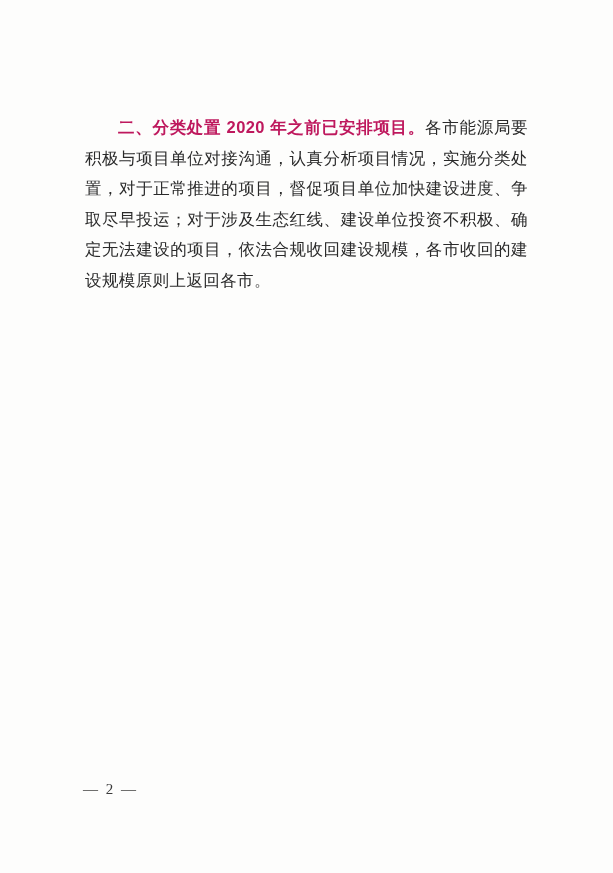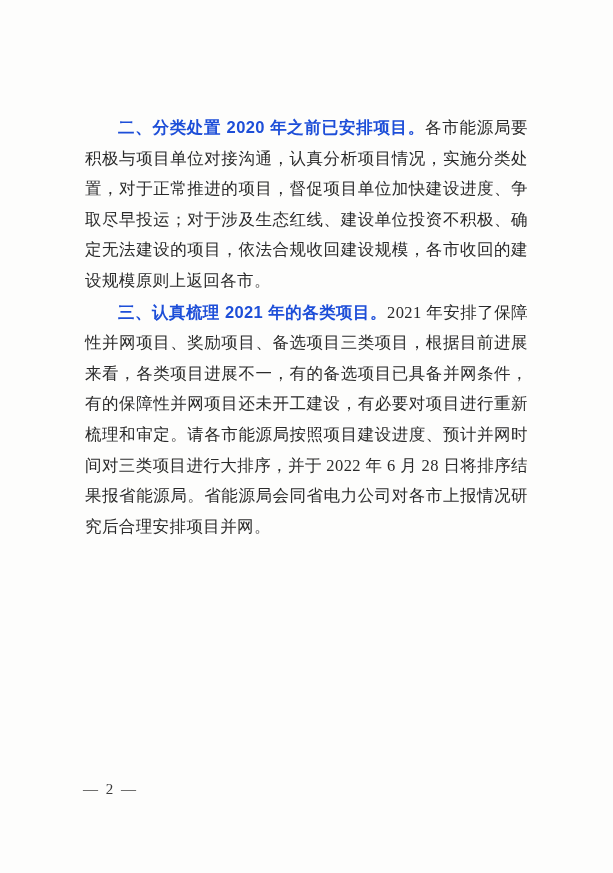--- a/index.html
+++ b/index.html
@@ -30,40 +30,39 @@
     line-height: 30.6px;
     text-align: justify;
     text-justify: inter-ideograph;
     text-indent: 2em;
     letter-spacing: 0.4px;
     color: #2a2a2a;
   }
   p.para .head {
     font-family: "Liberation Sans", "DejaVu Sans", sans-serif;
     font-weight: 700;
-    color: #1d4ed8;
+    color: #be185d;
   }
   .footer {
     position: absolute;
     left: 83px;
     top: 781px;
     font-size: 15px;
     letter-spacing: 2px;
     color: #3a3a3a;
     font-family: "Liberation Serif", "DejaVu Serif", serif;
   }
 </style>
 </head>
 <body>
 
 <div class="page">
   <div class="content">
 
     <p class="para"><span class="head">二、分类处置 2020 年之前已安排项目。</span><span>各市能源局要积极与项目单位对接沟通，认真分析项目情况，实施分类处置，对于正常推进的项目，督促项目单位加快建设进度、争取尽早投运；对于涉及生态红线、建设单位投资不积极、确定无法建设的项目，依法合规收回建设规模，各市收回的建设规模原则上返回各市。</span></p>
 
-    <p class="para"><span class="head">三、认真梳理 2021 年的各类项目。</span><span>2021 年安排了保障性并网项目、奖励项目、备选项目三类项目，根据目前进展来看，各类项目进展不一，有的备选项目已具备并网条件，有的保障性并网项目还未开工建设，有必要对项目进行重新梳理和审定。请各市能源局按照项目建设进度、预计并网时间对三类项目进行大排序，并于 2022 年 6 月 28 日将排序结果报省能源局。省能源局会同省电力公司对各市上报情况研究后合理安排项目并网。</span></p>
 
 
 
   </div>
 
   <div class="footer">— 2 —</div>
 </div>
 
 </body></html>

